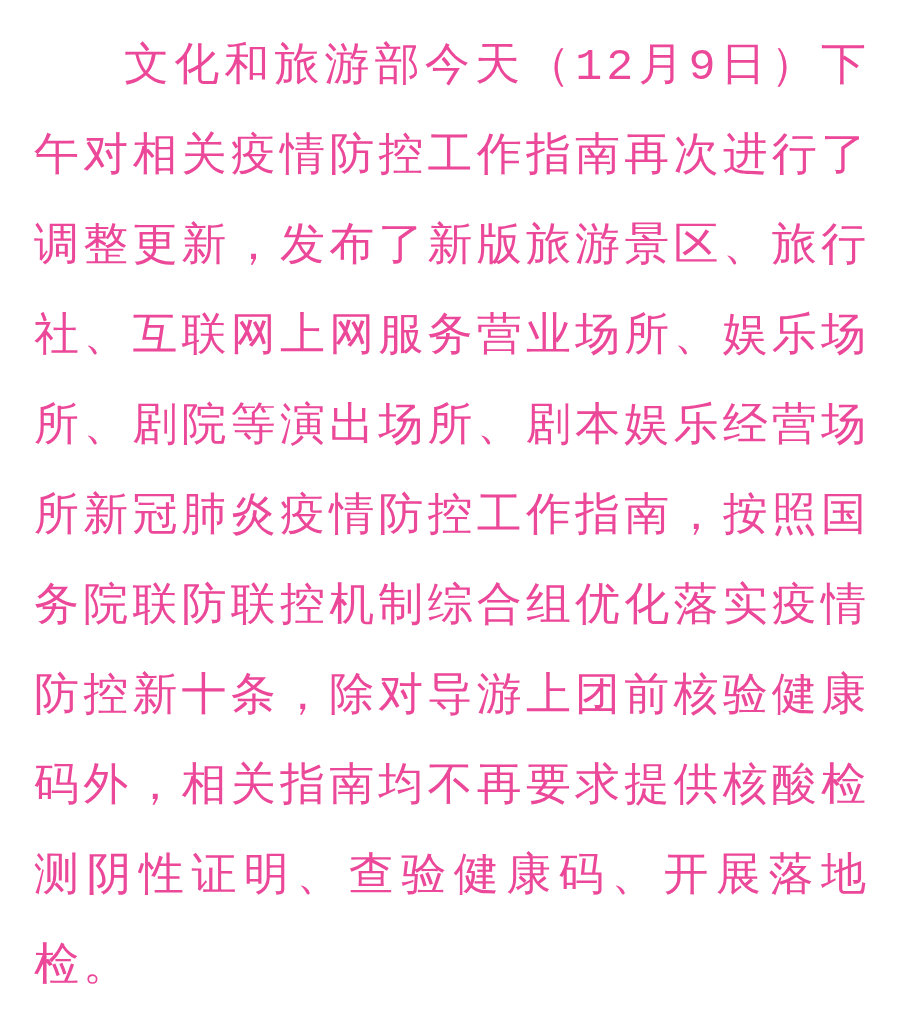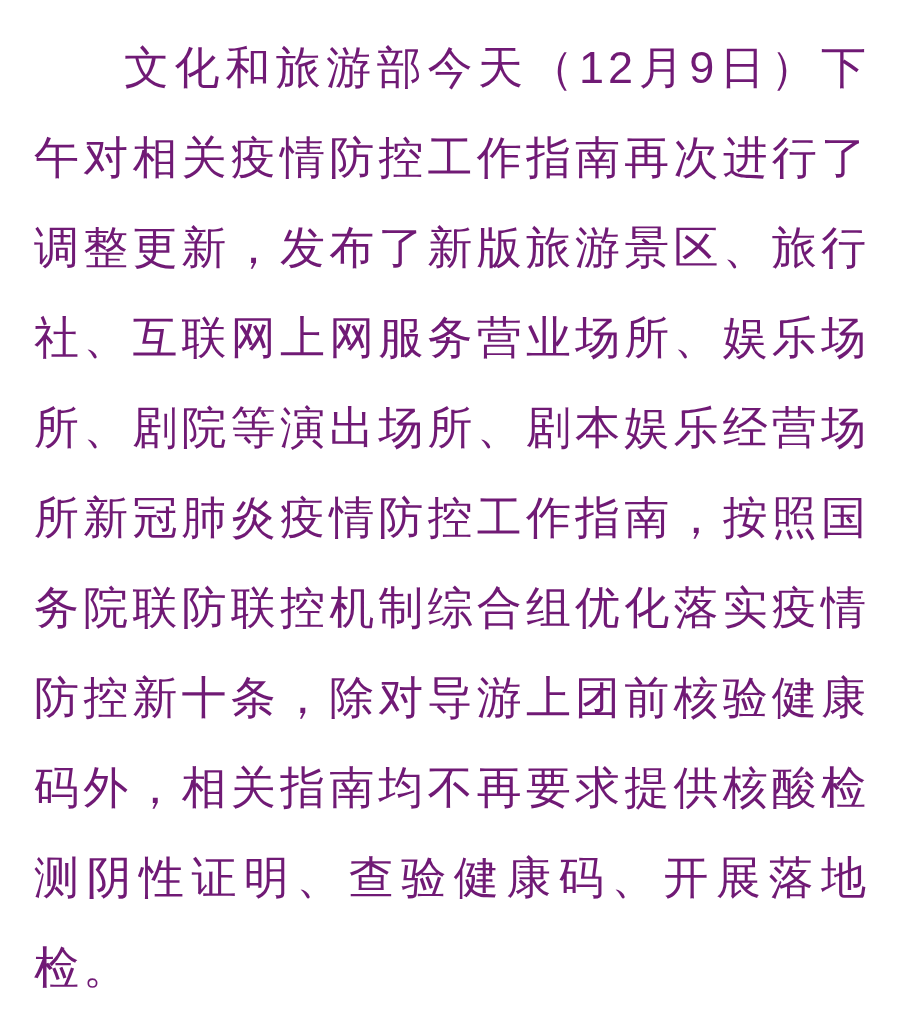--- a/index.html
+++ b/index.html
@@ -10,25 +10,25 @@
   .page {
     width: 904px;
     min-height: 1016px;
     box-sizing: border-box;
     background: #ffffff;
     padding: 23px 34px 0 34px;
     overflow: hidden;
   }
   .article-paragraph {
     margin: 0;
-    font-family: Liberation Sans, sans-serif;
+    font-family: Liberation Mono, monospace;
     font-size: 45px;
     line-height: 90px;
     letter-spacing: 4px;
-    color: #701a75;
+    color: #ec4899;
     text-align: justify;
     text-justify: inter-ideograph;
     text-indent: 2em;
     word-break: break-all;
   }
 </style>
 </head>
 <body>
 
 <div class="page">

